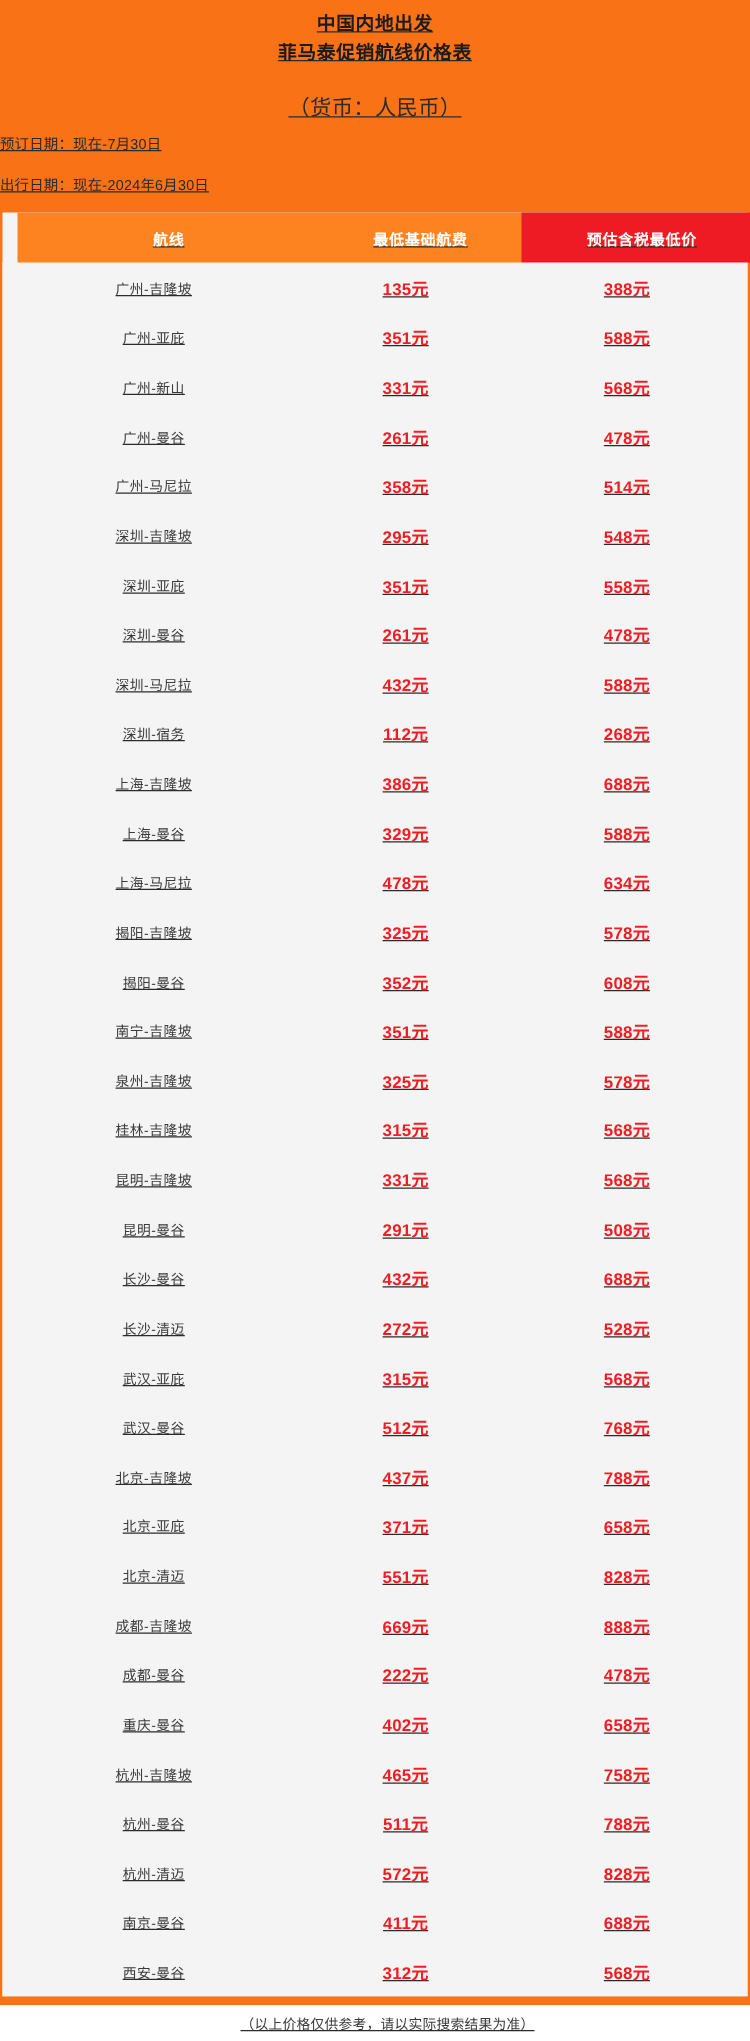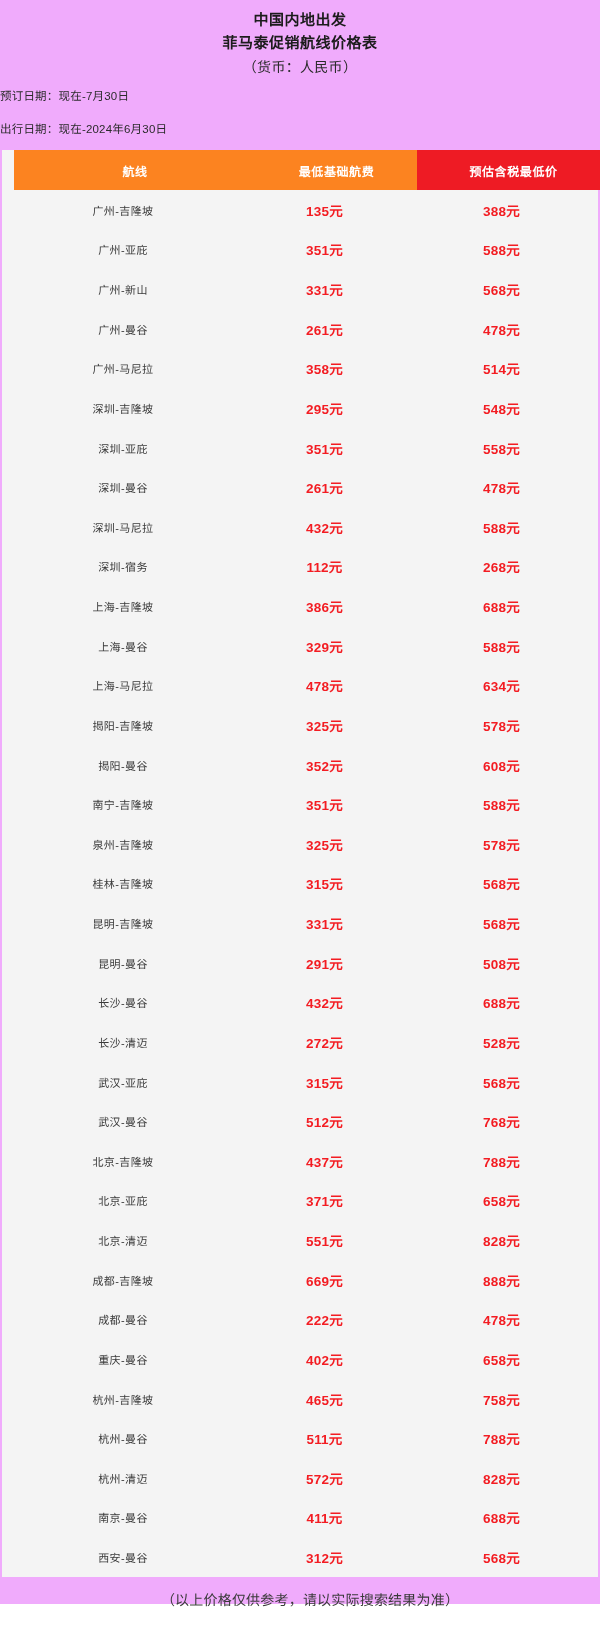--- a/index.html
+++ b/index.html
@@ -13,40 +13,41 @@
     font-family: "Liberation Sans", "DejaVu Sans", sans-serif;
     color: #2b2b2b;
     overflow: hidden;
     position: relative;
   }
 
   .page {
     width: 600px;
     height: 1604px;
     box-sizing: border-box;
-    background: #f0abfc;
+    background: #f97316;
     position: relative;
+    text-decoration: underline;
   }
 
   
   .title-block {
     padding-top: 8px;
     text-align: center;
   }
   .title-line {
     font-size: 15px;
     font-weight: bold;
     line-height: 23px;
     color: #1c1c1c;
     letter-spacing: 0.5px;
   }
   .currency-line {
-    font-size: 14px;
+    font-size: 17px;
     line-height: 20px;
-    margin-top: 3px;
+    margin-top: 23px;
     color: #2b2b2b;
     letter-spacing: 0.3px;
   }
 
   
   .meta {
     margin-top: 9px;
     padding-left: 0;
   }
   .meta-line {
@@ -119,21 +120,21 @@
     color: #f31c22;
     letter-spacing: 0.2px;
     white-space: nowrap;
   }
   .td.col-base  { width: 161px; }
   .td.col-total { width: 193px; }
 
   
   .footnote {
     text-align: center;
-    font-size: 14px;
+    font-size: 11px;
     color: #3a3a3a;
     line-height: 18px;
     padding-top: 14px;
     letter-spacing: 0.2px;
     padding-left: 20px;
   }
 </style>
 </head>
 <body>
 

